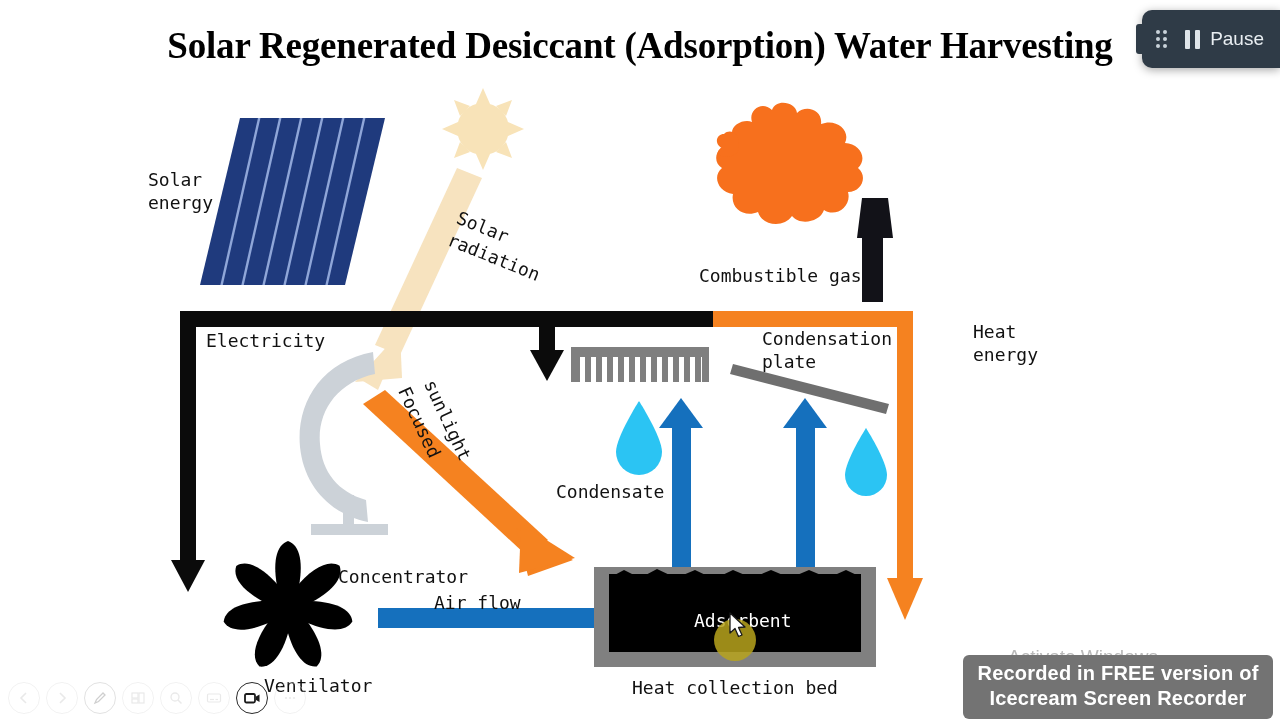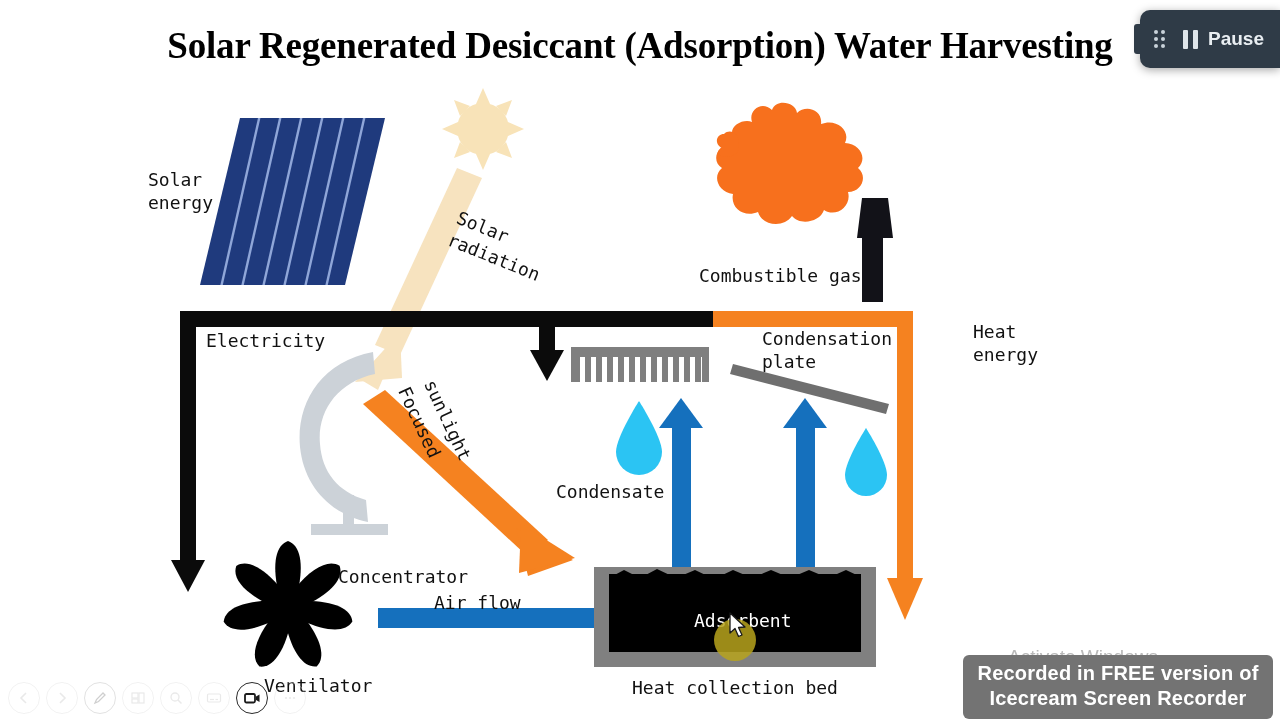--- a/index.html
+++ b/index.html
@@ -97,21 +97,20 @@
     display: block;
     width: 5px;
     height: 19px;
     background: #dfe5ea;
     border-radius: 1px;
   }
   #pause-label {
     color: #e9eef2;
     font-size: 19px;
     font-family: "Liberation Sans", sans-serif;
-    font-weight: bold;
   }
 
   
   #activate-windows {
     position: absolute;
     left: 1008px;
     top: 646px;
     color: #b9b9b9;
     text-align: left;
     font-family: "Liberation Sans", sans-serif;

